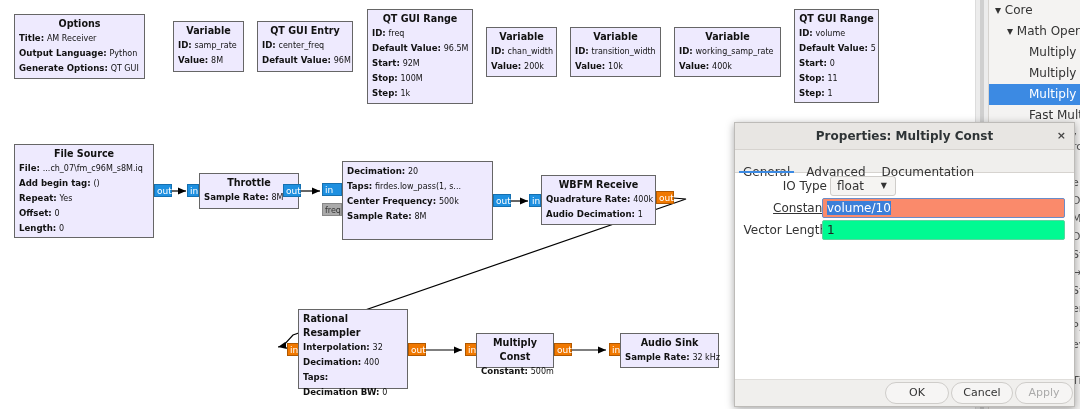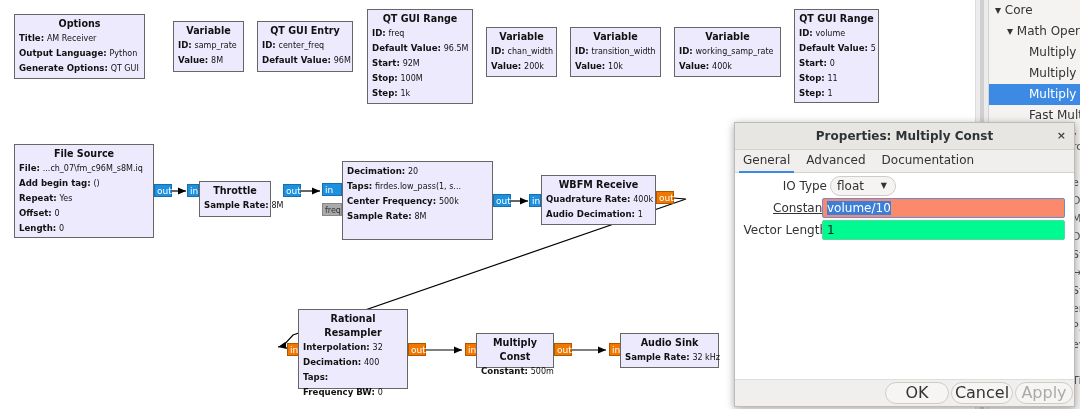--- a/index.html
+++ b/index.html
@@ -29,36 +29,36 @@
   .tree-under { position:absolute; left:1072px; top:138px; width:8px; height:271px; font-size:11px; color:#555; overflow:hidden; }
   .tree-under div { height:18px; line-height:18px; }
 
   
   .dlg { position:absolute; left:734px; top:122px; width:339px; height:283px; background:#fff; border:1px solid #bdbbb8;
          box-shadow:0 2px 8px rgba(0,0,0,0.35); font-family:"DejaVu Sans", sans-serif; }
   .dlg .titlebar { height:26px; background:#e8e6e3; border-bottom:1px solid #d6d3cf; text-align:center; line-height:26px;
                    font-weight:bold; font-size:12px; color:#2e3436; position:relative; }
   .dlg .close { position:absolute; right:8px; top:0; font-size:11px; font-weight:bold; color:#444; cursor:pointer; }
   .dlg .tabs { height:22px; background:#f0efed; border-bottom:1px solid #d6d3cf; display:flex; font-size:12px; color:#333; }
-  .dlg .tab { padding:0 8px; line-height:20px; position:relative; cursor:pointer; }
+  .dlg .tab { padding:0 8px; line-height:20px; position:relative; cursor:pointer;margin-top:12px; }
   .dlg .tab.active::after { content:""; position:absolute; left:4px; right:4px; bottom:-1px; height:2px; background:#3c8ae3; }
   .dlg .row { position:absolute; left:0; width:339px; height:20px; font-size:12px; }
   .dlg .lbl { position:absolute; width:92px; text-align:right; line-height:20px; color:#333; }
   .dlg .lbl.u { text-decoration:underline; }
-  .dlg .combo { position:absolute; left:95px; top:0; width:66px; height:20px; border:1px solid #cfcdca; border-radius:10px;
+  .dlg .combo { position:absolute; left:95px; top:0; width:66px; height:20px; border:1px solid #cfcdca; border-radius:3px;
                 background:#f5f4f2; box-sizing:border-box; font-size:12px; line-height:18px; padding-left:6px; color:#333; }
   .dlg .combo .arrow { position:absolute; right:8px; top:0; font-size:8px; }
   .dlg .field { position:absolute; left:87px; top:0; width:243px; height:20px; box-sizing:border-box; border-radius:2px;
                 font-size:12px; line-height:18px; padding-left:4px; color:#222; font-family:"DejaVu Sans", sans-serif; }
   .dlg .field.salmon { background:#fa8a6b; border:1px solid #6a8cc8; }
   .dlg .field.salmon .sel { background:#3c7fd8; color:#fff; }
   .dlg .field.green { background:#00fa92; border:1px solid #5ad6a0; }
   .dlg .footer { position:absolute; left:0; bottom:0; width:339px; height:26px; background:#f0efed; border-top:1px solid #e0dedb; }
   .dlg .btn { position:absolute; top:2px; height:22px; box-sizing:border-box; border:1px solid #cfcdca; border-radius:11px;
-              background:#f6f5f4; font-size:16px; line-height:20px; text-align:center; color:#333; cursor:pointer; }
+              background:#f6f5f4; font-size:11px; line-height:20px; text-align:center; color:#333; cursor:pointer; }
   .dlg .btn.disabled { color:#aaa; }
 </style>
 </head>
 <body>
 
 <div class="canvas">
 
   <svg class="wires" width="975" height="409">
     <defs>
       <marker id="ah" markerWidth="8" markerHeight="8" refX="7" refY="3" orient="auto">
@@ -132,21 +132,21 @@
     <div class="t">File Source</div>
     <div class="r"><b>File:</b> <span class="v">...ch_07\fm_c96M_s8M.iq</span></div>
     <div class="r"><b>Add begin tag:</b> <span class="v">()</span></div>
     <div class="r"><b>Repeat:</b> <span class="v">Yes</span></div>
     <div class="r"><b>Offset:</b> <span class="v">0</span></div>
     <div class="r"><b>Length:</b> <span class="v">0</span></div>
   </div>
   <div class="port blue" style="left:154px;top:184px;width:18px;">out</div>
 
   <div class="port blue" style="left:187px;top:184px;width:12px;">in</div>
-  <div class="blk" style="left:199px;top:181px;width:72px;height:36px;">
+  <div class="blk" style="left:199px;top:173px;width:100px;height:36px;">
     <div class="t">Throttle</div>
     <div class="r"><b>Sample Rate:</b> <span class="v">8M</span></div>
   </div>
   <div class="port blue" style="left:283px;top:184px;width:18px;">out</div>
 
   <div class="port blue" style="left:322px;top:183px;width:20px;">in</div>
   <div class="port gray" style="left:322px;top:203px;width:20px;font-size:8px;">freq</div>
   <div class="blk" style="left:342px;top:161px;width:151px;height:79px;">
     <div class="r"><b>Decimation:</b> <span class="v">20</span></div>
     <div class="r"><b>Taps:</b> <span class="v">firdes.low_pass(1, s...</span></div>
@@ -158,25 +158,25 @@
   <div class="port blue" style="left:529px;top:194px;width:12px;">in</div>
   <div class="blk" style="left:541px;top:175px;width:115px;height:50px;">
     <div class="t">WBFM Receive</div>
     <div class="r"><b>Quadrature Rate:</b> <span class="v">400k</span></div>
     <div class="r"><b>Audio Decimation:</b> <span class="v">1</span></div>
   </div>
   <div class="port orange" style="left:656px;top:191px;width:18px;">out</div>
 
   <div class="port orange" style="left:287px;top:343px;width:12px;">in</div>
   <div class="blk" style="left:298px;top:309px;width:110px;height:80px;">
-    <div class="t" style="text-align:center;">Rational Resampler</div>
+    <div class="t" style="text-align:left;">Rational Resampler</div>
     <div class="r"><b>Interpolation:</b> <span class="v">32</span></div>
     <div class="r"><b>Decimation:</b> <span class="v">400</span></div>
     <div class="r"><b>Taps:</b> <span class="v"></span></div>
-    <div class="r"><b>Frequency BW:</b> <span class="v">0</span></div>
+    <div class="r"><b>Decimation BW:</b> <span class="v">0</span></div>
   </div>
   <div class="port orange" style="left:408px;top:343px;width:18px;">out</div>
 
   <div class="port orange" style="left:465px;top:343px;width:12px;">in</div>
   <div class="blk" style="left:476px;top:333px;width:78px;height:35px;">
     <div class="t">Multiply Const</div>
     <div class="r"><b>Constant:</b> <span class="v">500m</span></div>
   </div>
   <div class="port orange" style="left:554px;top:343px;width:18px;">out</div>
 

